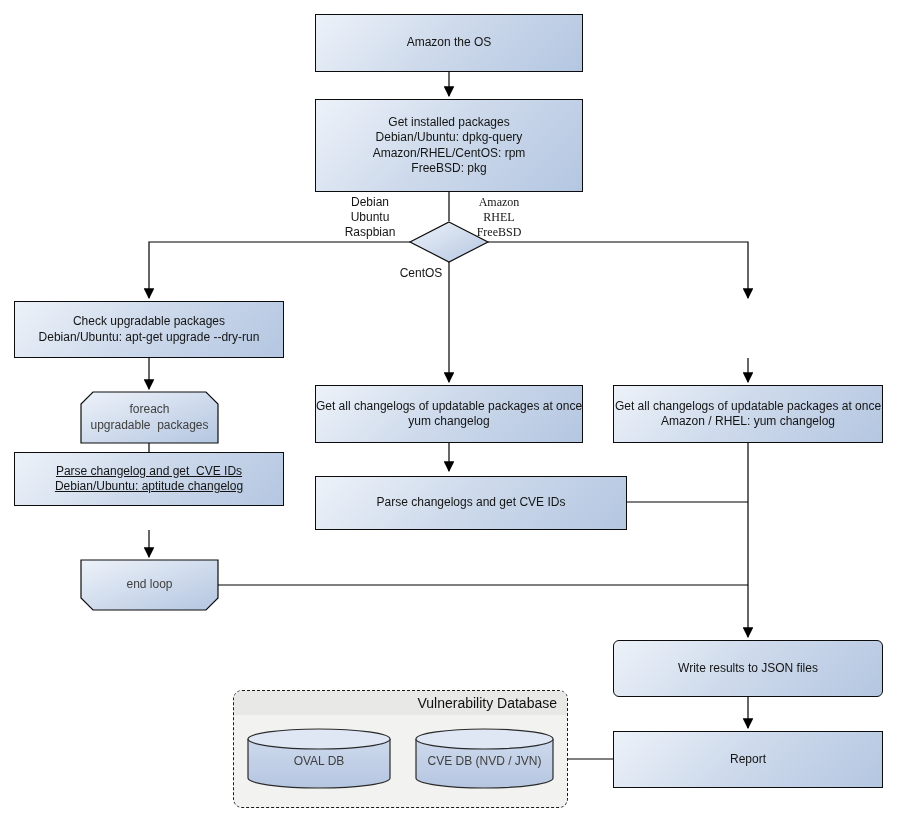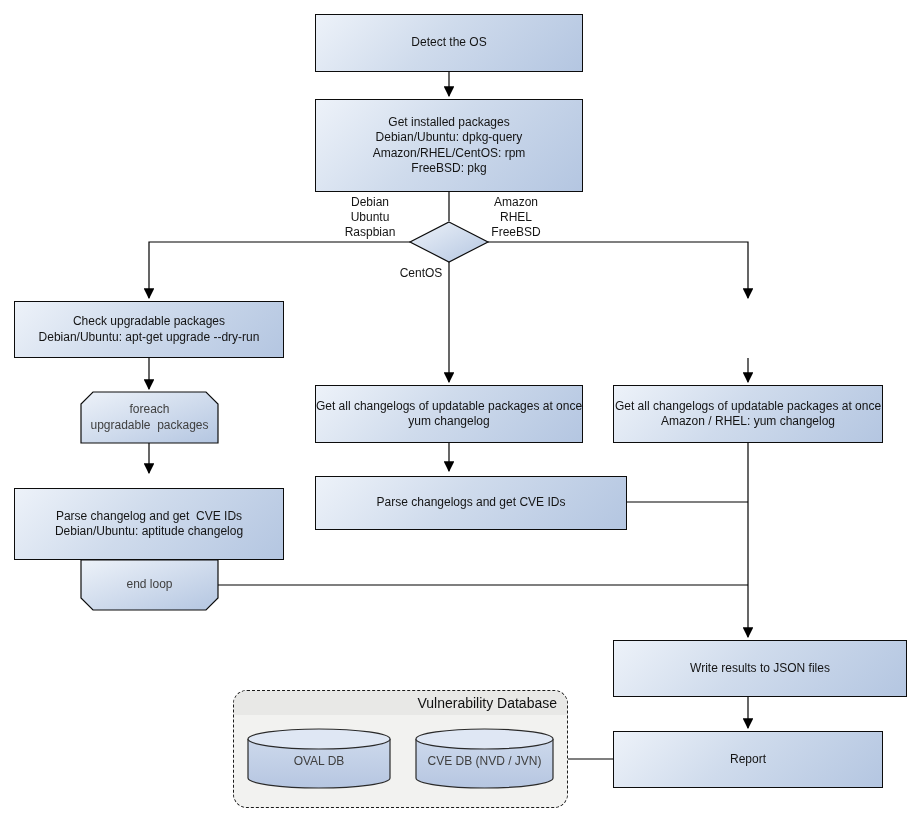--- a/index.html
+++ b/index.html
@@ -25,21 +25,21 @@
     font-size:12px; line-height:15.5px; color:#404040;
     background:transparent; border:none; pointer-events:none;
   }
   .floating-label {
     position:absolute; transform:translateX(-50%);
     text-align:center; white-space:pre;
     font-size:12px; line-height:15px; color:#141414;
   }
   .dbgroup {
     position:absolute; left:233px; top:690px; width:335px; height:118px;
-    box-sizing:border-box; border:1.5px dashed #1c1c1c; border-radius:14px;
+    box-sizing:border-box; border:1.5px dashed #1c1c1c; border-radius:9px;
     background:#f2f2f0; overflow:hidden;
   }
   .dbheader {
     height:24px; background:#e8e8e6;
     display:flex; align-items:center; justify-content:flex-end;
     padding-right:10px; font-size:14px; color:#111111; white-space:pre;
   }
   svg { display:block; }
 </style>
 </head>
@@ -78,56 +78,56 @@
     <path d="M748,697 L748,728" stroke="#000" stroke-width="1.2" fill="none" marker-end="url(#arr)"></path>
     <path d="M568,759 L613,759" stroke="#000" stroke-width="1.2" fill="none"></path>
 
     <polygon points="449,222 488,242 449,262 410,242" fill="url(#nodeGrad)" stroke="#0c0c0c" stroke-width="1.2"></polygon>
 
     <polygon points="93,392 206,392 218,404 218,443 81,443 81,404" fill="url(#nodeGrad)" stroke="#0c0c0c" stroke-width="1.2"></polygon>
 
     <polygon points="81,560 218,560 218,598 206,610 93,610 81,598" fill="url(#nodeGrad)" stroke="#0c0c0c" stroke-width="1.2"></polygon>
   </svg>
 
-  <div class="node" style="left:315px; top:14px; width:268px; height:58px;">Detect the OS</div>
+  <div class="node" style="left:315px; top:14px; width:268px; height:58px;">Amazon the OS</div>
 
   <div class="node" style="left:315px; top:99px; width:268px; height:93px;">Get installed packages
 Debian/Ubuntu: dpkg-query
 Amazon/RHEL/CentOS: rpm
 FreeBSD: pkg</div>
 
   <div class="node" style="left:14px; top:301px; width:270px; height:57px;">Check upgradable packages
 Debian/Ubuntu: apt-get upgrade --dry-run</div>
 
-  <div class="node" style="left:14px; top:488px; width:270px; height:72px;">Parse changelog and get  CVE IDs
+  <div class="node" style="left:14px; top:452px; width:270px; height:54px;text-decoration:underline;">Parse changelog and get  CVE IDs
 Debian/Ubuntu: aptitude changelog</div>
 
   <div class="node" style="left:315px; top:385px; width:268px; height:58px;">Get all changelogs of updatable packages at once
 yum changelog</div>
 
   <div class="node" style="left:315px; top:476px; width:312px; height:54px;">Parse changelogs and get CVE IDs</div>
 
 
   <div class="node" style="left:613px; top:385px; width:270px; height:58px;">Get all changelogs of updatable packages at once
 Amazon / RHEL: yum changelog</div>
 
-  <div class="node" style="left:613px; top:640px; width:294px; height:57px;">Write results to JSON files</div>
+  <div class="node" style="left:613px; top:640px; width:270px; height:57px;border-radius:6px;">Write results to JSON files</div>
 
   <div class="node" style="left:613px; top:731px; width:270px; height:57px;">Report</div>
 
   <div class="shape-label" style="left:81px; top:392px; width:137px; height:51px;">foreach
 upgradable  packages</div>
 
   <div class="shape-label" style="left:81px; top:560px; width:137px; height:50px;">end loop</div>
 
   <div class="floating-label" style="left:370px; top:195px;">Debian
 Ubuntu
 Raspbian</div>
 
-  <div class="floating-label" style="left:516px; top:195px;">Amazon
+  <div class="floating-label" style="left:499px; top:195px;font-family:Liberation Serif, serif;">Amazon
 RHEL
 FreeBSD</div>
 
   <div class="floating-label" style="left:421px; top:266px;">CentOS</div>
 
   <div class="dbgroup">
     <div class="dbheader">
       <span>Vulnerability Database</span>
     </div>
   </div>

